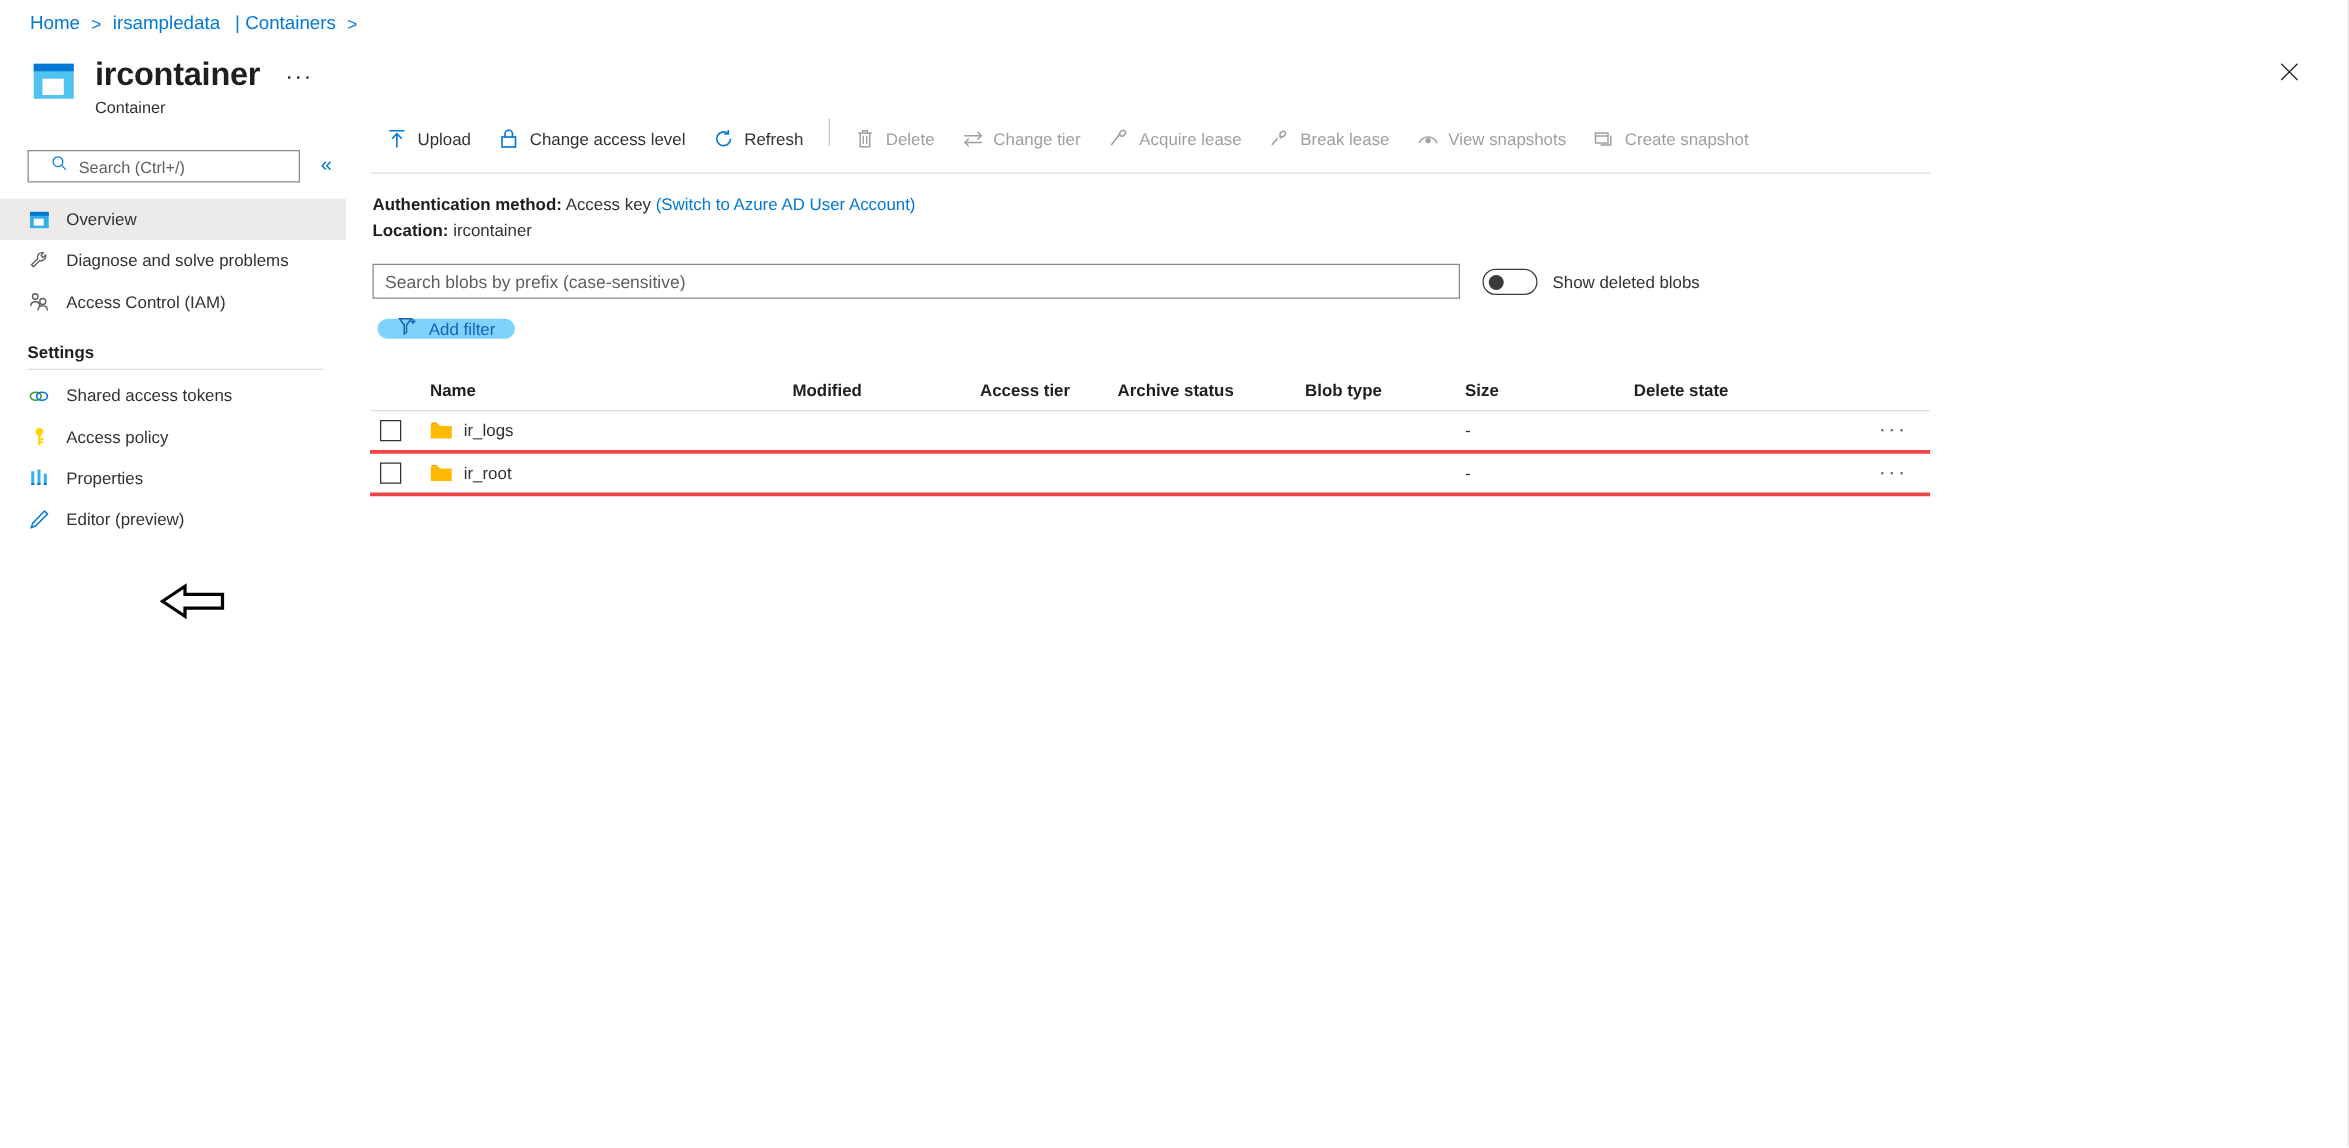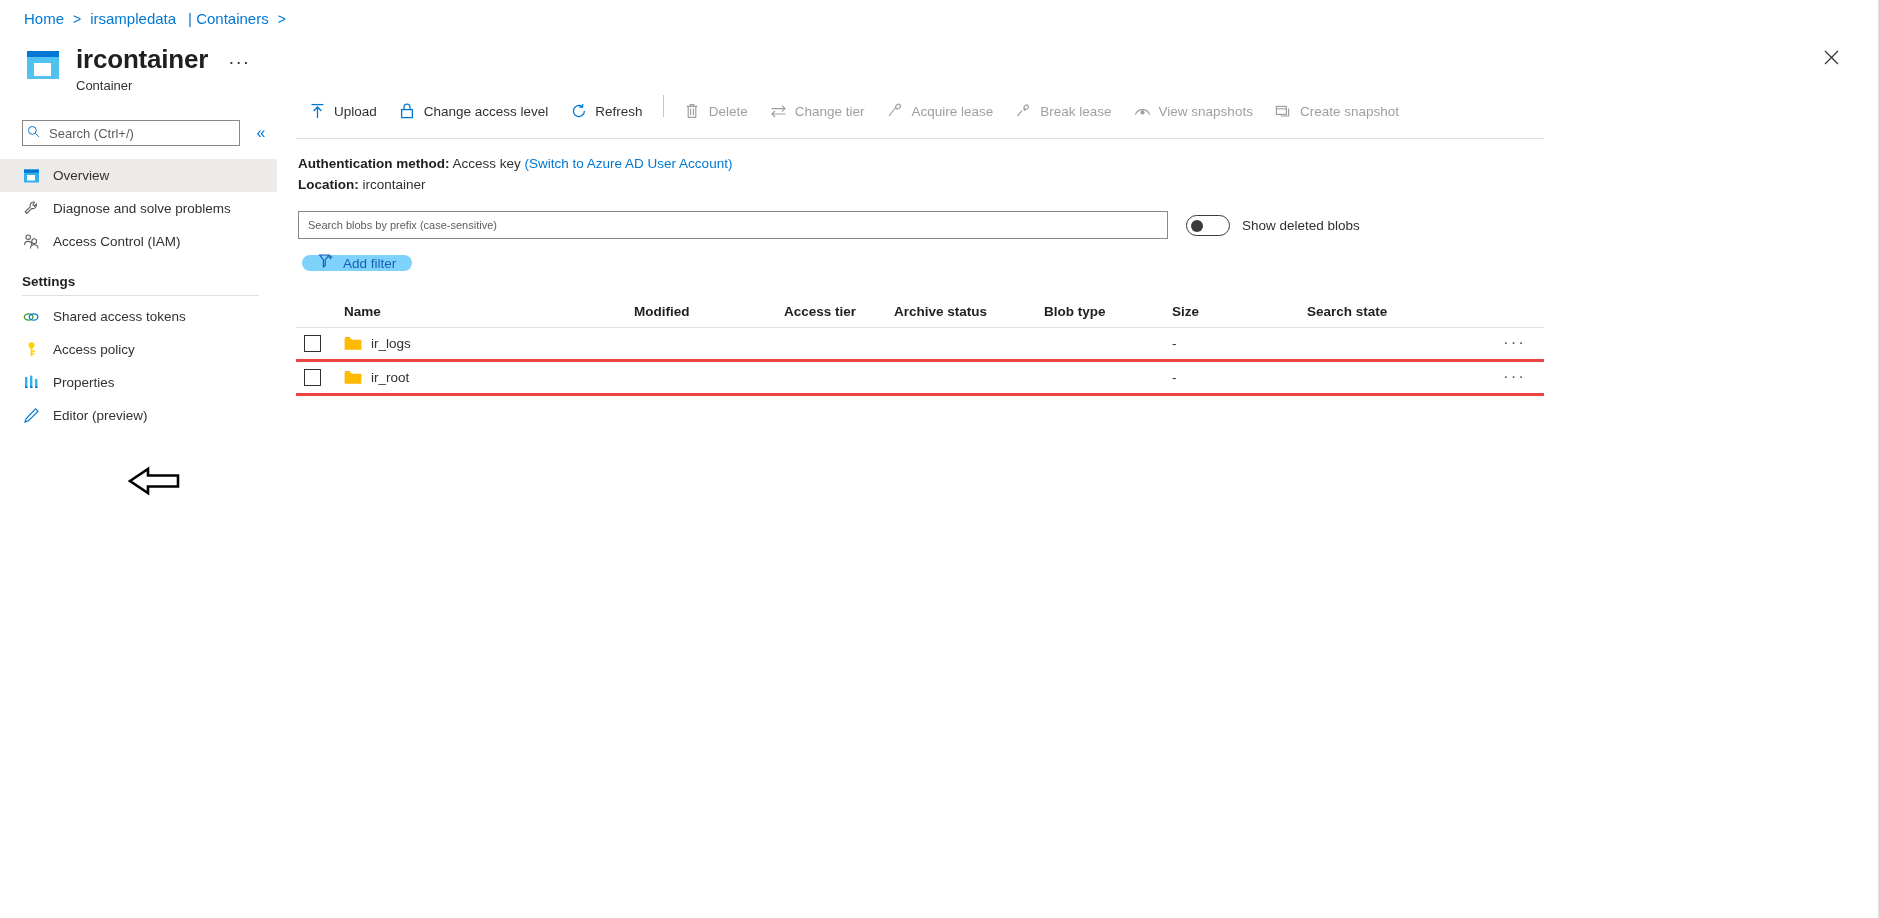--- a/index.html
+++ b/index.html
@@ -78,21 +78,21 @@
 
   
   .sidebar {
     position: absolute; left: 0; top: 120px;
     width: 277px; height: 798px;
   }
   .search-wrap {
     position: absolute; left: 22px; top: 0;
     width: 218px; height: 26px;
     border: 1px solid #8a8886; background: #fff;
-    display: flex; align-items: center; gap: 7px; padding: 0 4px;
+    display: flex; align-items: center; gap: 7px; padding: 0 18px;
   }
   .search-wrap svg { flex: none; }
   .search-input {
     border: 0; outline: 0; background: transparent;
     font-family: "Liberation Sans", sans-serif;
     font-size: 13px; color: #323130; width: 100%;
   }
   .search-input::placeholder { color: #605e5c; }
   .collapse-btn {
     position: absolute; left: 250px; top: 2px;
@@ -154,21 +154,21 @@
   .meta-label { font-weight: 700; color: #201f1e; }
   .meta-link { color: #0078d4; cursor: pointer; }
 
   .filter-row {
     margin-top: 16px; display: flex; align-items: center; gap: 0;
     padding-left: 2px;
   }
   .blob-search {
     width: 870px; height: 28px; border: 1px solid #8a8886;
     background: #fff; padding: 0 9px;
-    font-family: "Liberation Sans", sans-serif; font-size: 11px;
+    font-family: "Liberation Sans", sans-serif; font-size: 14px;
     color: #323130; outline: 0;
   }
   .blob-search::placeholder { color: #605e5c; }
   .toggle-wrap {
     display: flex; align-items: center; gap: 12px; margin-left: 18px;
   }
   .toggle {
     width: 44px; height: 21px; border-radius: 11px;
     border: 1px solid #3b3a39; background: #fff;
     position: relative; cursor: pointer; flex: none;
@@ -502,21 +502,21 @@
 
     <div class="tbl">
       <div class="tbl-head">
         <div class="c-check"></div>
         <div class="c-name">Name</div>
         <div class="c-mod">Modified</div>
         <div class="c-tier">Access tier</div>
         <div class="c-arch">Archive status</div>
         <div class="c-type">Blob type</div>
         <div class="c-size">Size</div>
-        <div class="c-lease">Search state</div>
+        <div class="c-lease">Delete state</div>
         <div class="c-more"></div>
       </div>
 
       <div class="tbl-row">
         <div class="c-check">
           <span class="chk"></span>
         </div>
         <div class="c-name">
           <span class="folder-ico">
             <svg width="18" height="15" viewBox="0 0 18 15">

